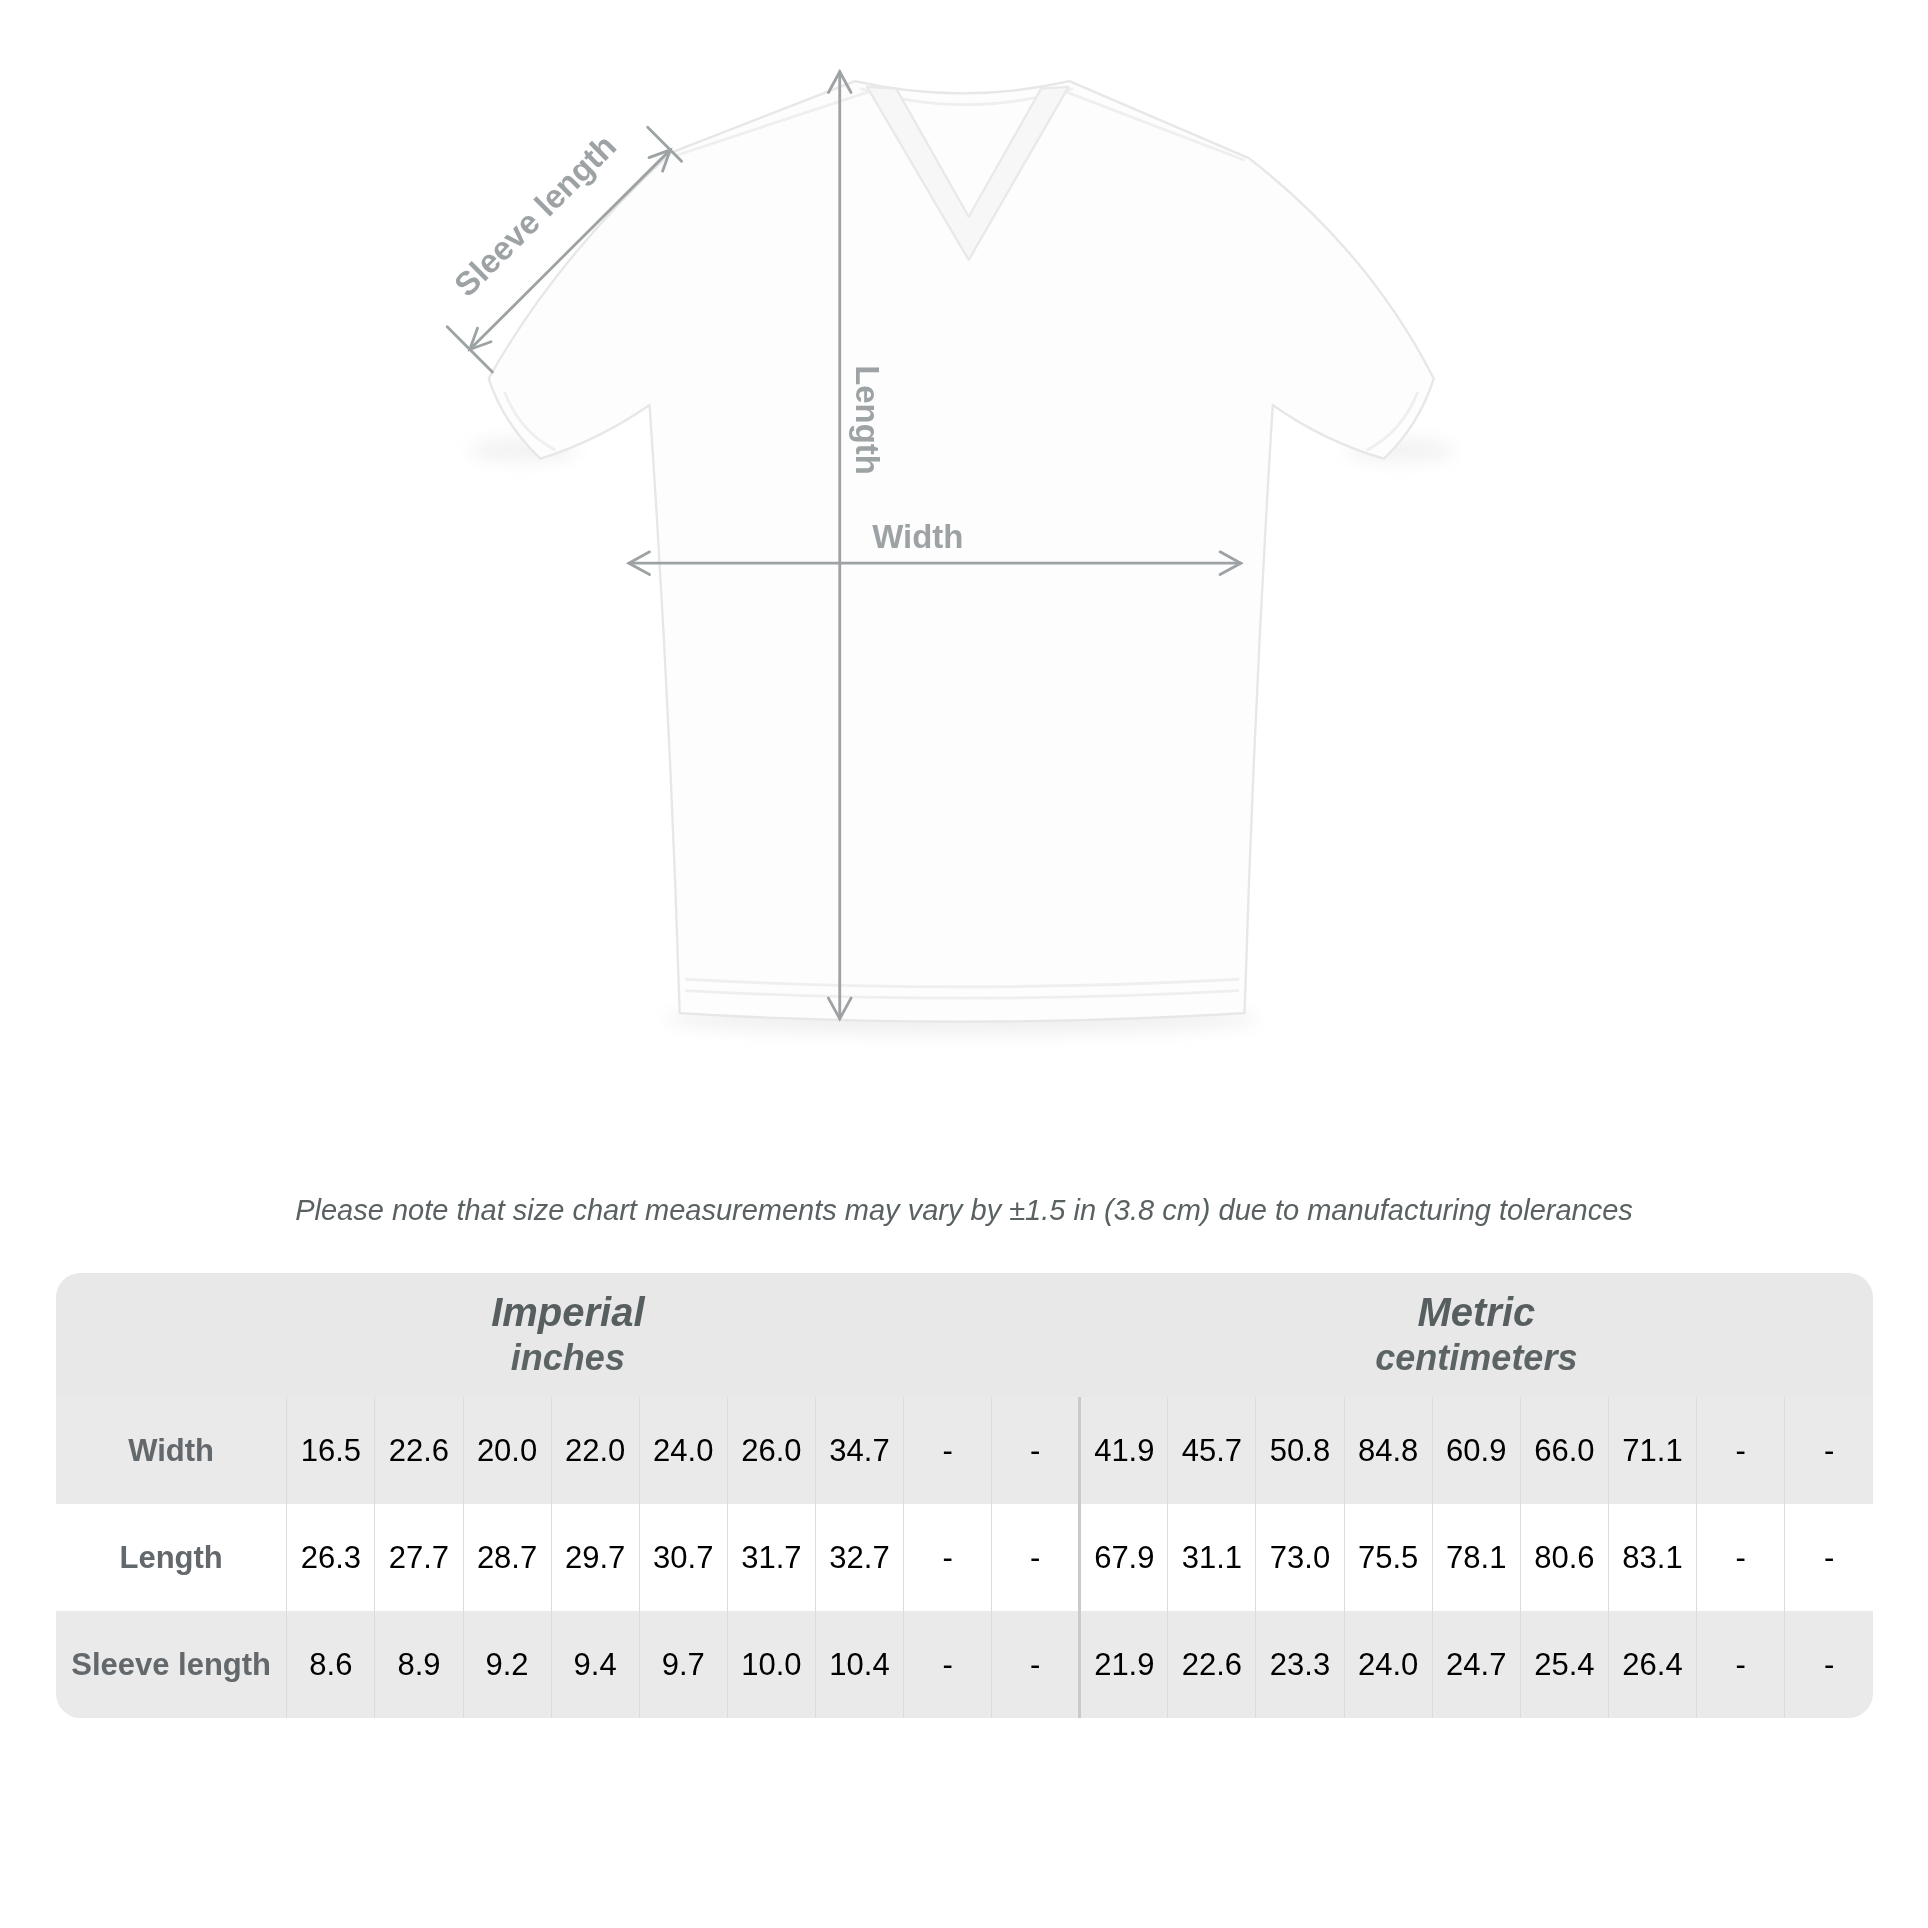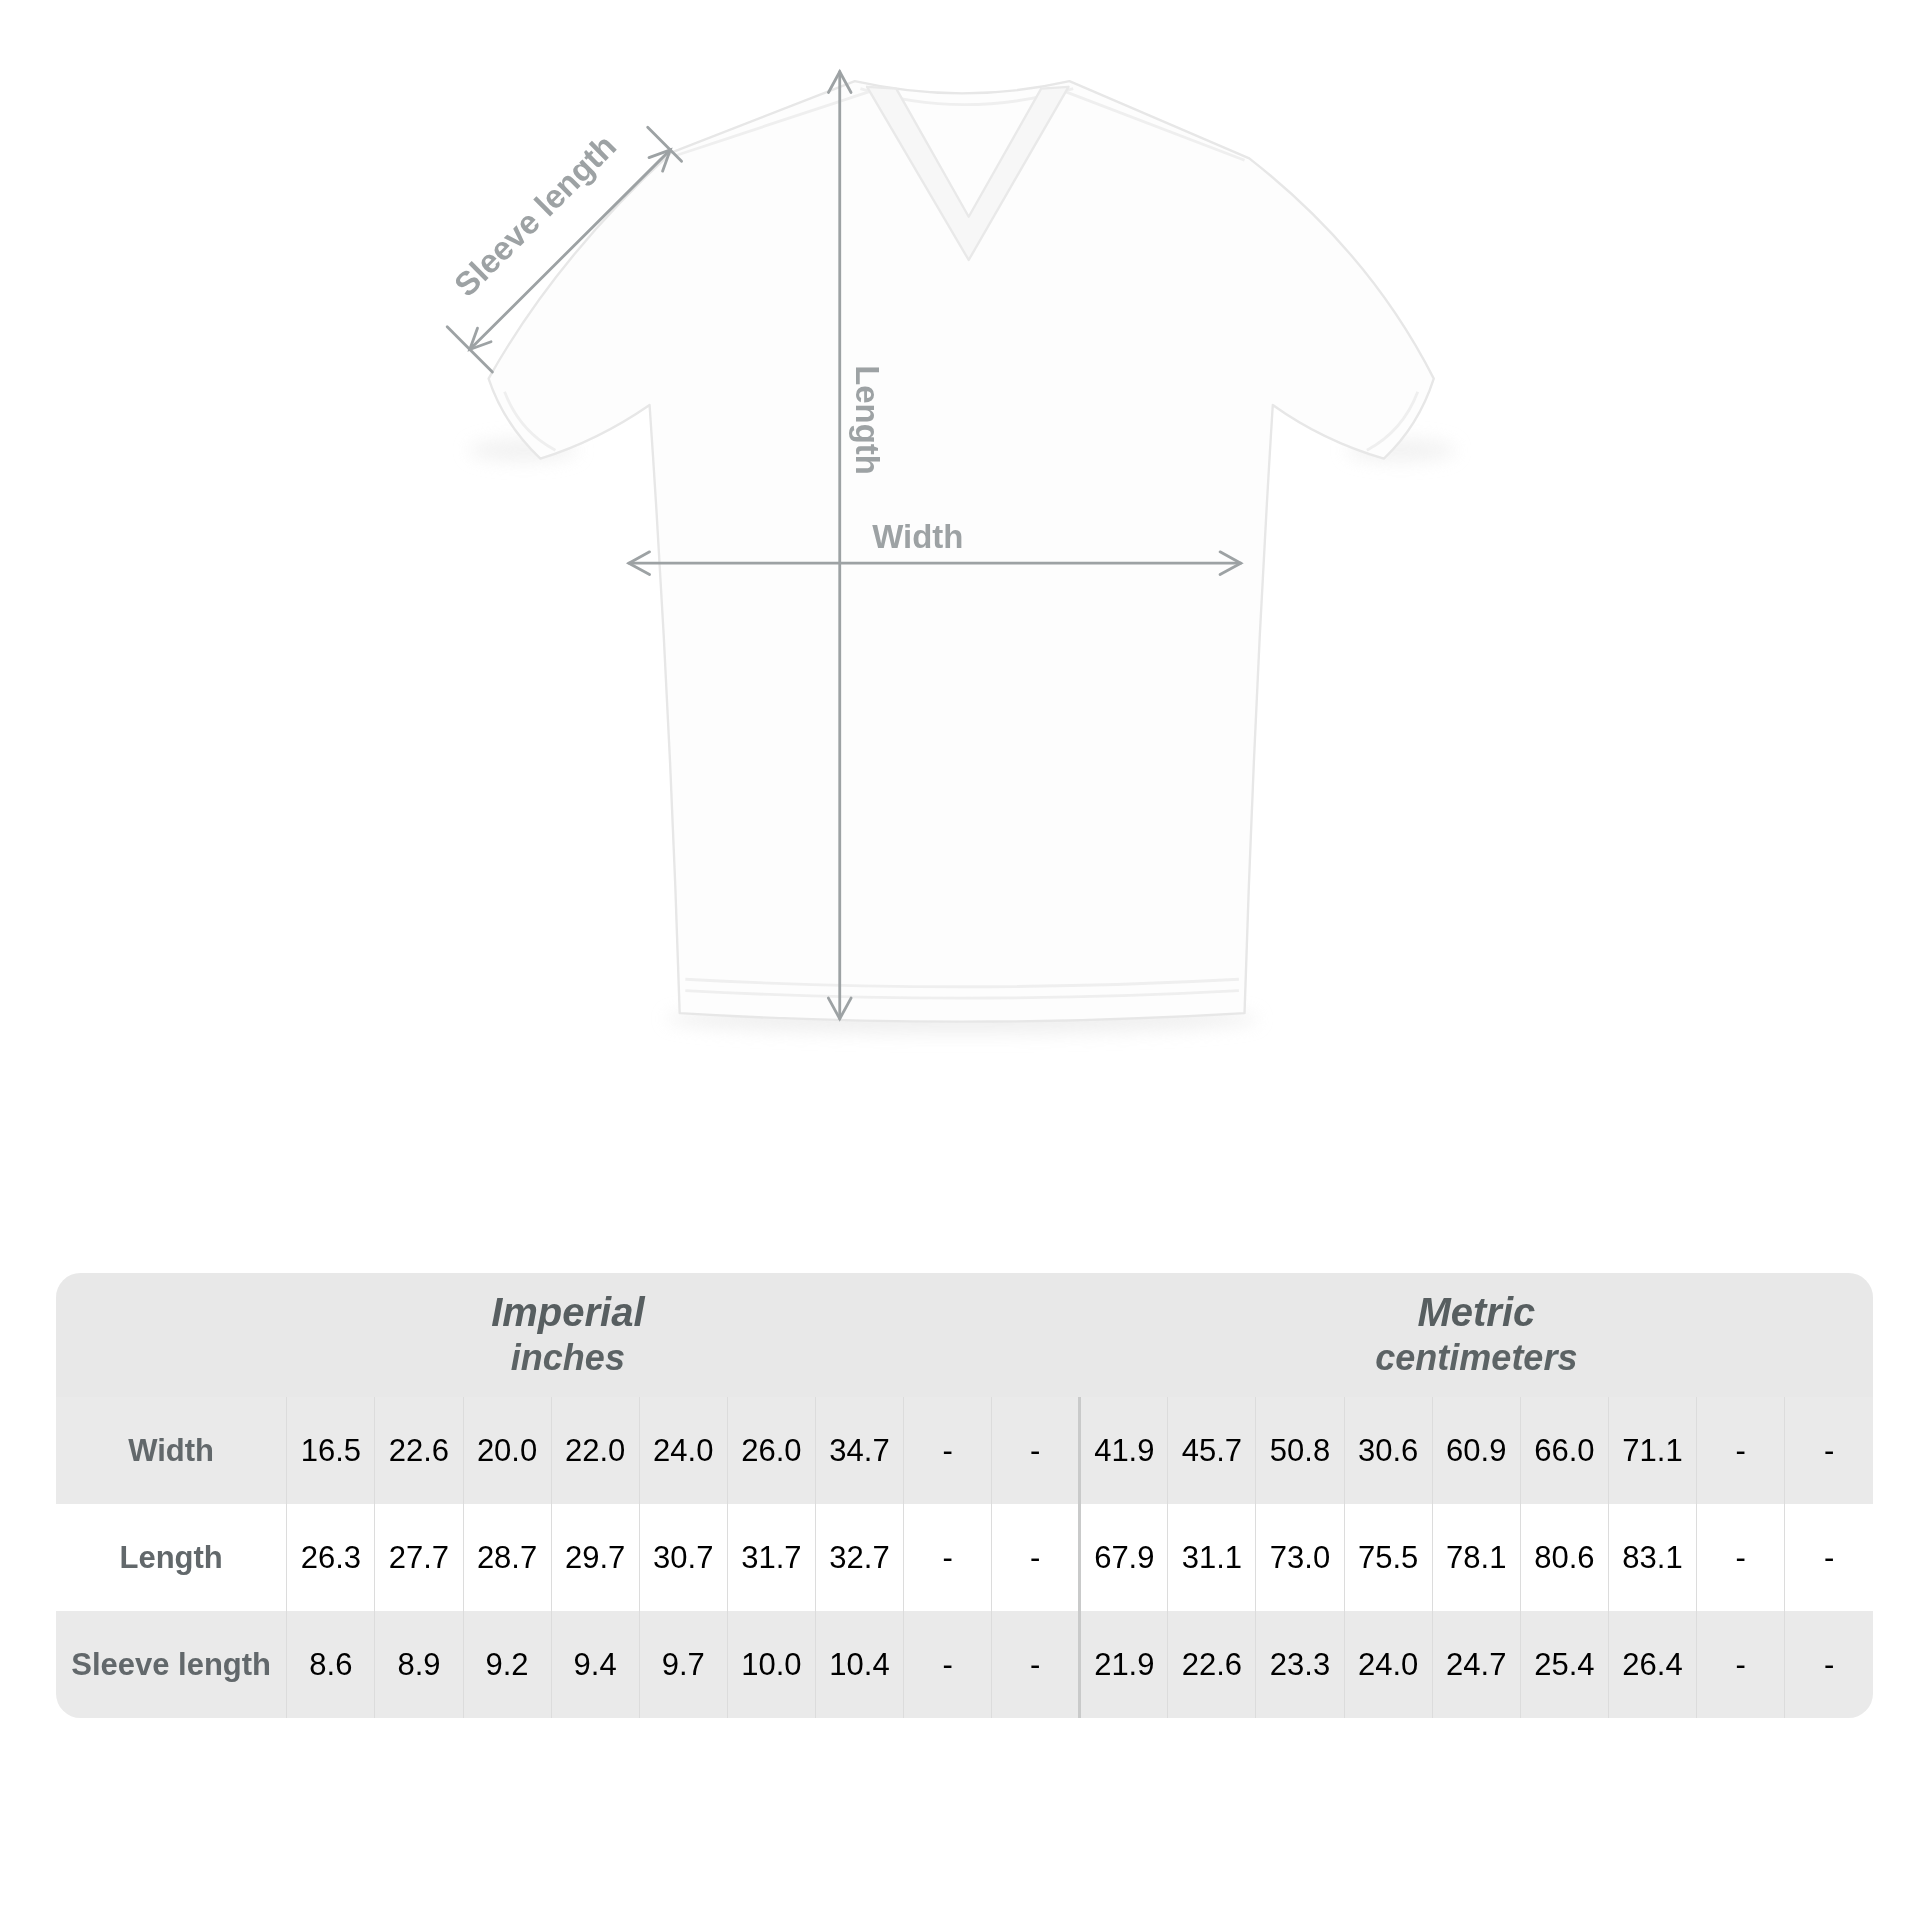--- a/index.html
+++ b/index.html
@@ -106,20 +106,21 @@
       <path d="M 1296,586 L 1318,598 L 1296,610"></path>
     </g>
 
     <g fill="#9da2a4" font-family="Liberation Sans, sans-serif" font-size="35" font-weight="bold">
       <text transform="translate(577,237) rotate(-45)" text-anchor="middle">Sleeve length</text>
       <text transform="translate(922,446) rotate(90)" text-anchor="middle" dominant-baseline="central">Length</text>
       <text x="975" y="582" text-anchor="middle">Width</text>
     </g>
   </svg>
 
+  <div class="page-subtitle">Please note that size chart measurements may vary by ±1.5 in (3.8 cm) due to manufacturing tolerances</div>
 
   <div class="table-wrap">
     <table class="size-table">
       <colgroup>
         <col class="c-label">
         <col class="c-data">
           <col class="c-data">
           <col class="c-data">
           <col class="c-data">
           <col class="c-data">
@@ -157,21 +158,21 @@
           <td class="sep">20.0</td>
           <td class="sep">22.0</td>
           <td class="sep">24.0</td>
           <td class="sep">26.0</td>
           <td class="sep">34.7</td>
           <td class="sep">-</td>
           <td class="sep">-</td>
           <td class="section-div">41.9</td>
           <td class="sep">45.7</td>
           <td class="sep">50.8</td>
-          <td class="sep">30.6</td>
+          <td class="sep">84.8</td>
           <td class="sep">60.9</td>
           <td class="sep">66.0</td>
           <td class="sep">71.1</td>
           <td class="sep">-</td>
           <td class="sep">-</td>
         </tr>
 
         <tr class="data-row row-white">
           <th class="row-label">Length</th>
           <td class="sep">26.3</td>

